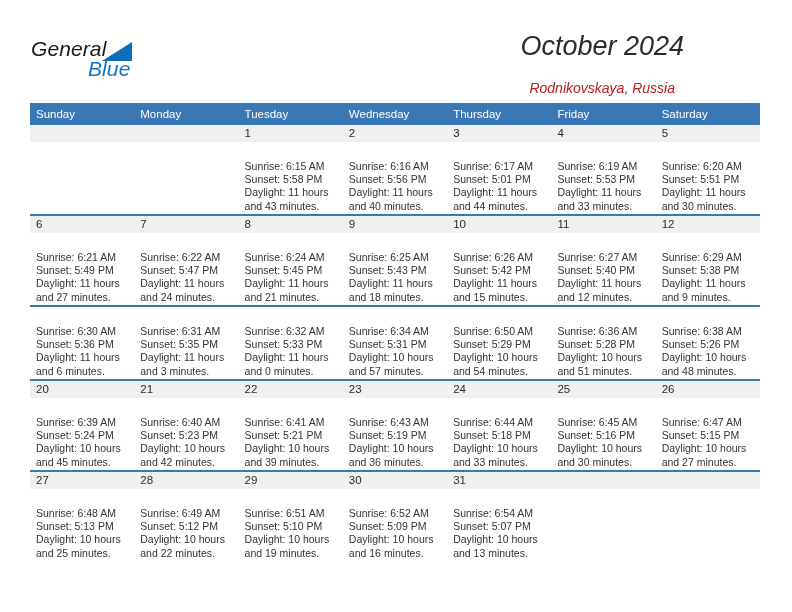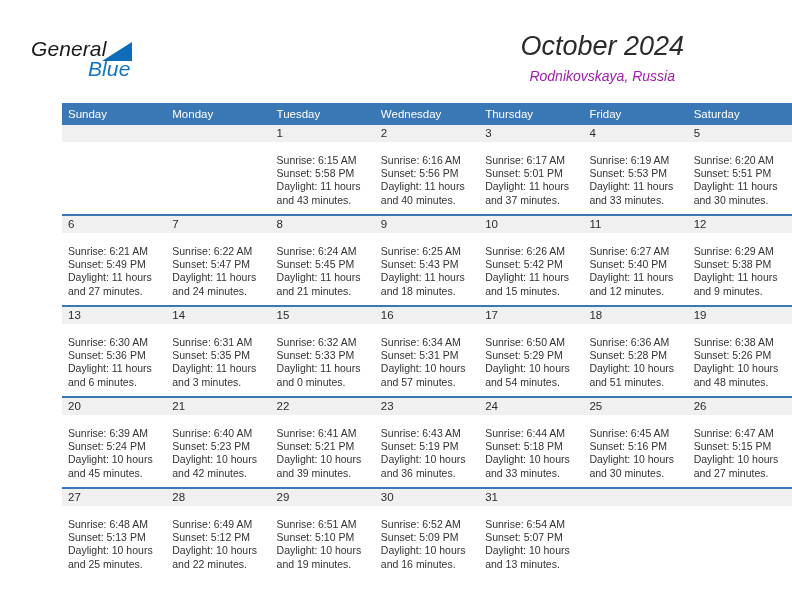--- a/index.html
+++ b/index.html
@@ -78,35 +78,34 @@
   }
   .month-title {
     font-size: 27px;
     line-height: 33px;
     color: #ararar;
     color: #2b2b2b;
     font-weight: 400;
     white-space: nowrap;
   }
   .location-title {
-    margin-top: 4px;
+    margin-top: 16px;
     font-size: 14px;
     line-height: 18px;
-    color: #a21caf;
+    color: #b91c1c;
     font-weight: 400;
     white-space: nowrap;
   }
 
   
   .calendar {
     position: absolute;
     left: 30px;
     top: 103px;
     width: 730px;
-    margin-left: 32px;
   }
 
   .weekdays {
     display: flex;
     width: 100%;
     background: #3a77b5;
     height: 22px;
   }
   .weekday {
     flex: 1 1 0;
@@ -145,21 +144,21 @@
     box-sizing: border-box;
     padding-left: 6px;
     font-size: 11.5px;
     line-height: 17px;
     color: #2b2b2b;
   }
 
   .cell {
     flex: 1 1 0;
     box-sizing: border-box;
-    padding: 12px 6px 0 6px;
+    padding: 18px 6px 0 6px;
     font-size: 10.5px;
     line-height: 13.2px;
     color: #333333;
   }
   .cell .line {
     white-space: nowrap;
   }
   .cell.empty { }
 </style>
 </head>
@@ -225,21 +224,21 @@
             <div class="cell">
               <div class="line">Sunrise: 6:16 AM</div>
               <div class="line">Sunset: 5:56 PM</div>
               <div class="line">Daylight: 11 hours</div>
               <div class="line">and 40 minutes.</div>
             </div>
             <div class="cell">
               <div class="line">Sunrise: 6:17 AM</div>
               <div class="line">Sunset: 5:01 PM</div>
               <div class="line">Daylight: 11 hours</div>
-              <div class="line">and 37 minutes.</div>
+              <div class="line">and 44 minutes.</div>
             </div>
             <div class="cell">
               <div class="line">Sunrise: 6:19 AM</div>
               <div class="line">Sunset: 5:53 PM</div>
               <div class="line">Daylight: 11 hours</div>
               <div class="line">and 33 minutes.</div>
             </div>
             <div class="cell">
               <div class="line">Sunrise: 6:20 AM</div>
               <div class="line">Sunset: 5:51 PM</div>
@@ -297,29 +296,20 @@
             </div>
             <div class="cell">
               <div class="line">Sunrise: 6:29 AM</div>
               <div class="line">Sunset: 5:38 PM</div>
               <div class="line">Daylight: 11 hours</div>
               <div class="line">and 9 minutes.</div>
             </div>
           </div>
         </div>
         <div class="week">
-          <div class="week-numbers">
-            <div class="daynum">13</div>
-            <div class="daynum">14</div>
-            <div class="daynum">15</div>
-            <div class="daynum">16</div>
-            <div class="daynum">17</div>
-            <div class="daynum">18</div>
-            <div class="daynum">19</div>
-          </div>
           <div class="week-body">
             <div class="cell">
               <div class="line">Sunrise: 6:30 AM</div>
               <div class="line">Sunset: 5:36 PM</div>
               <div class="line">Daylight: 11 hours</div>
               <div class="line">and 6 minutes.</div>
             </div>
             <div class="cell">
               <div class="line">Sunrise: 6:31 AM</div>
               <div class="line">Sunset: 5:35 PM</div>

